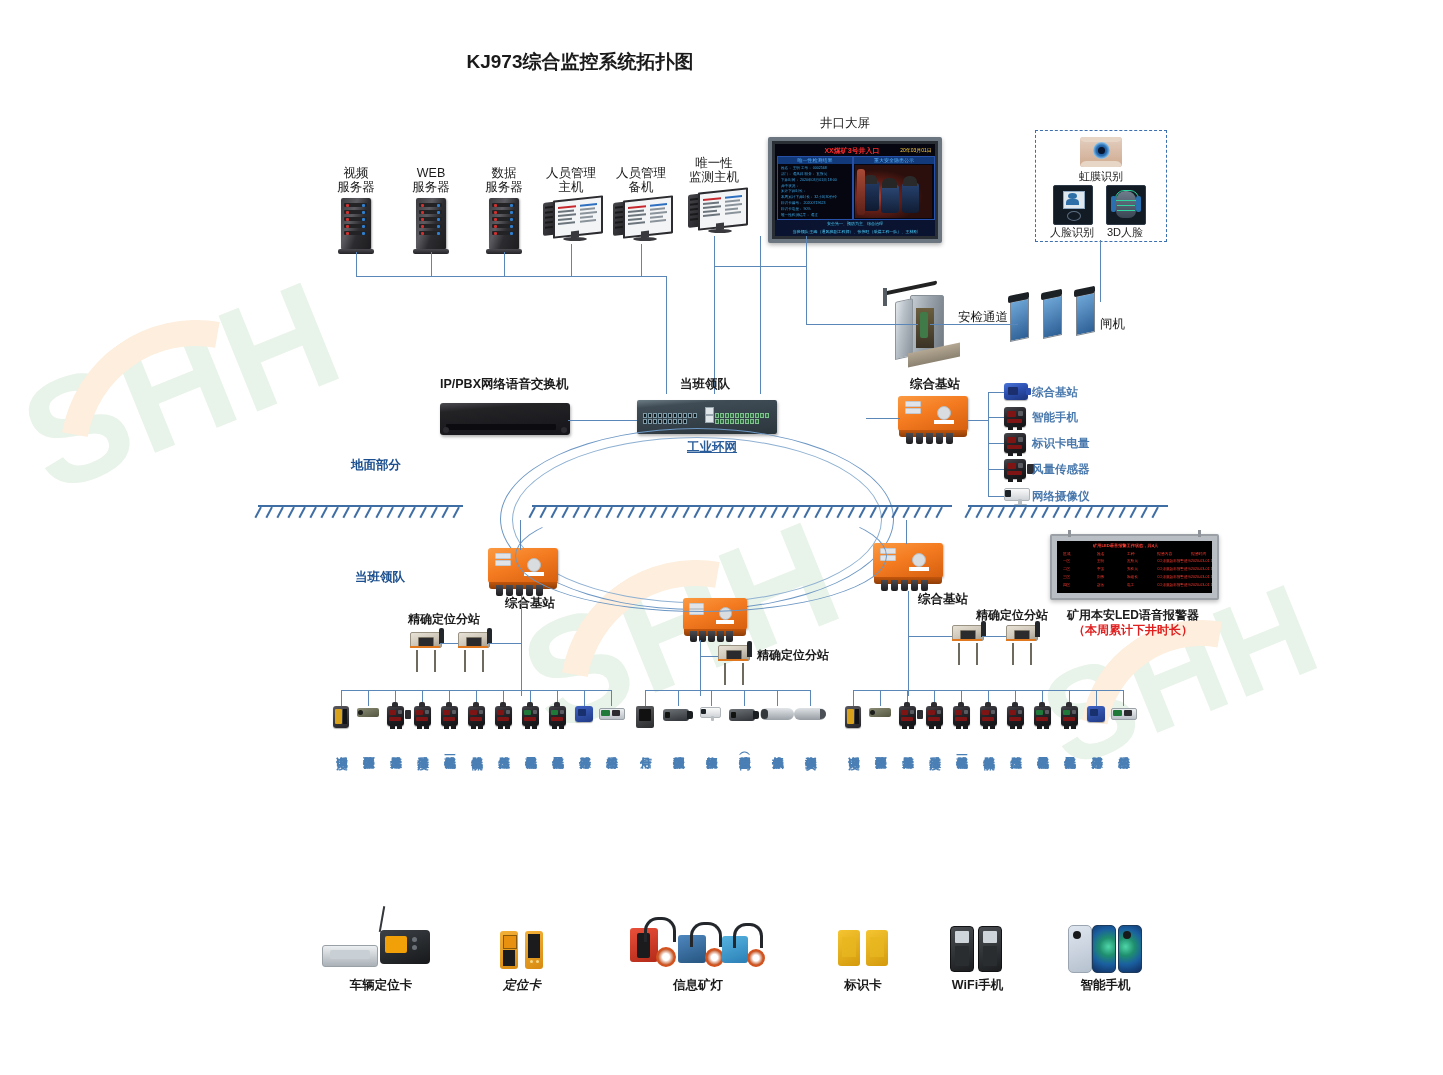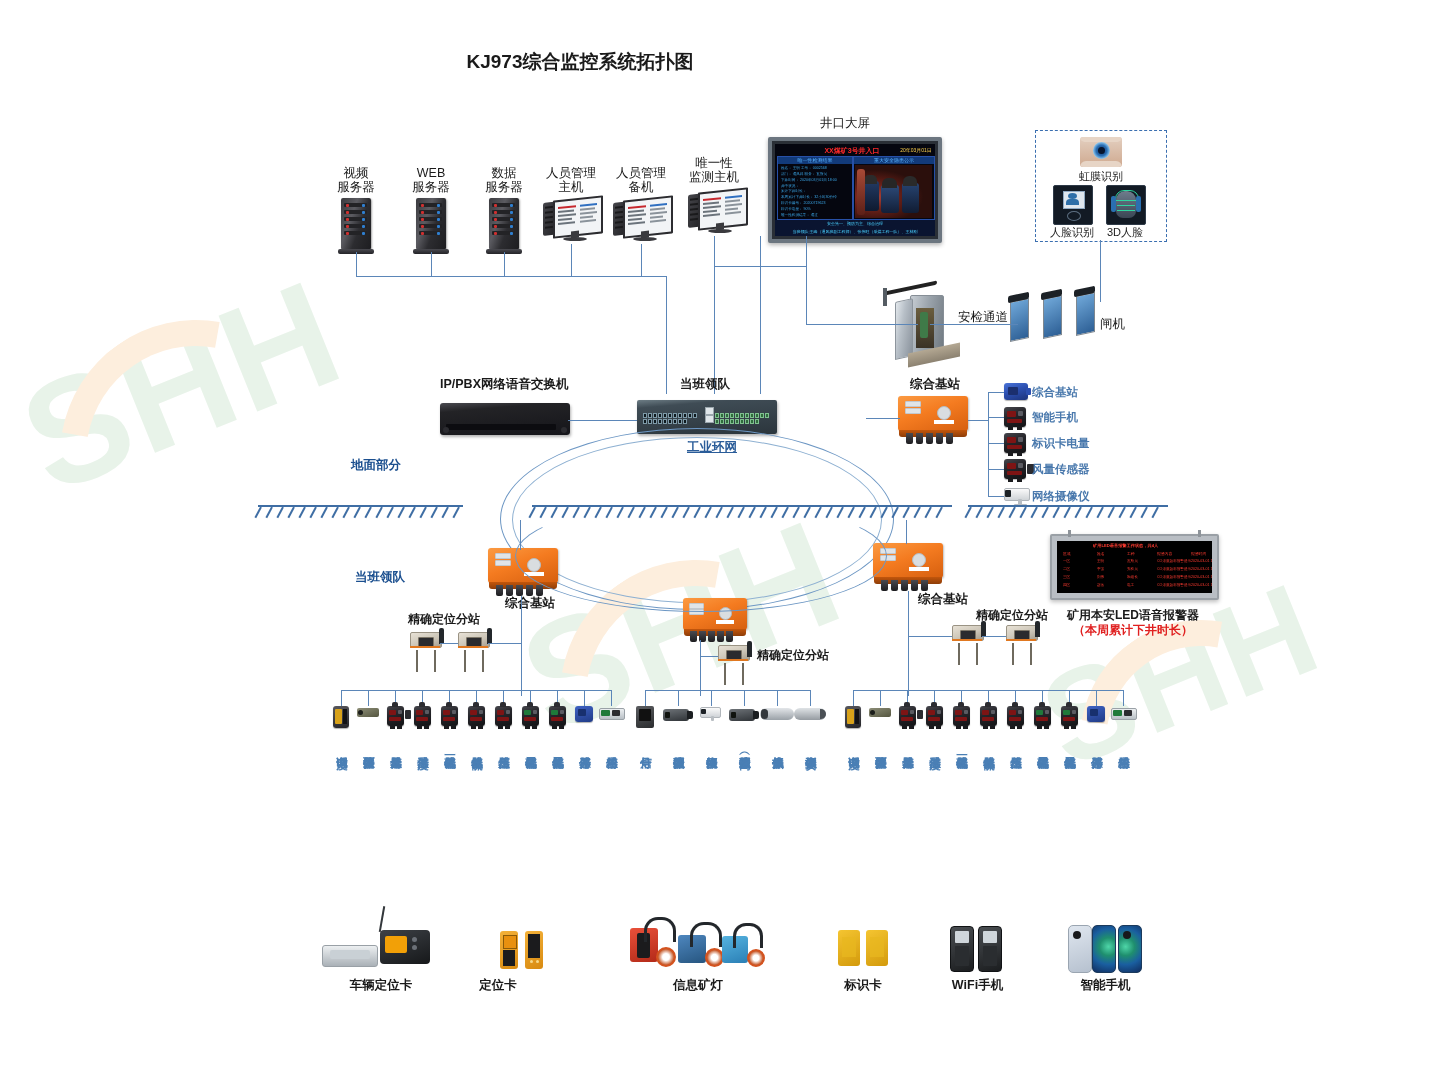--- a/index.html
+++ b/index.html
@@ -1054,21 +1054,21 @@
 
   <div class="card" style="left:500px;top:931px;width:18px;height:38px;background:linear-gradient(150deg,#f4b23a,#d88a10);">
     <div style="position:absolute;left:3px;top:4px;width:12px;height:12px;background:#e8900f;border:1px solid #8a5a08;"></div>
     <div style="position:absolute;left:3px;top:19px;width:12px;height:16px;background:#1b1b1d;"></div>
   </div>
   <div class="card" style="left:525px;top:931px;width:18px;height:38px;background:linear-gradient(150deg,#f4b23a,#d88a10);">
     <div style="position:absolute;left:3px;top:3px;width:12px;height:24px;background:#1b1b1d;"></div>
     <div style="position:absolute;left:5px;top:29px;width:3px;height:3px;border-radius:50%;background:#f7d98a;"></div>
     <div style="position:absolute;left:11px;top:29px;width:3px;height:3px;border-radius:50%;background:#f7d98a;"></div>
   </div>
-  <div class="lbl" style="left:463px;top:978px;width:70px;font-size:12.5px;font-weight:bold;">定位卡</div>
+  <div class="lbl" style="left:487px;top:978px;width:70px;font-size:12.5px;font-weight:bold;font-style:italic;">定位卡</div>
 
   <div class="lamp" style="left:630px;top:928px;width:28px;height:34px;background:linear-gradient(160deg,#e9503a,#b32a18);">
     <div style="position:absolute;left:7px;top:5px;width:13px;height:25px;background:#1b1b1d;border-radius:2px;"></div>
   </div>
   <div style="position:absolute;left:644px;top:917px;width:26px;height:22px;border:3px solid #23272b;border-radius:14px 14px 0 0;border-bottom:none;"></div>
   <div style="position:absolute;left:656px;top:947px;width:16px;height:16px;border-radius:50%;background:radial-gradient(circle,#fff 30%,#c75b2c 70%,#8f3a18 100%);border:2px solid #d4531f;"></div>
 
   <div class="lamp" style="left:678px;top:935px;width:28px;height:28px;background:linear-gradient(160deg,#4e87bf,#26557f);"></div>
   <div style="position:absolute;left:690px;top:922px;width:26px;height:22px;border:3px solid #23272b;border-radius:14px 14px 0 0;border-bottom:none;"></div>
   <div style="position:absolute;left:705px;top:948px;width:15px;height:15px;border-radius:50%;background:radial-gradient(circle,#fff 30%,#c75b2c 70%,#8f3a18 100%);border:2px solid #d4531f;"></div>

